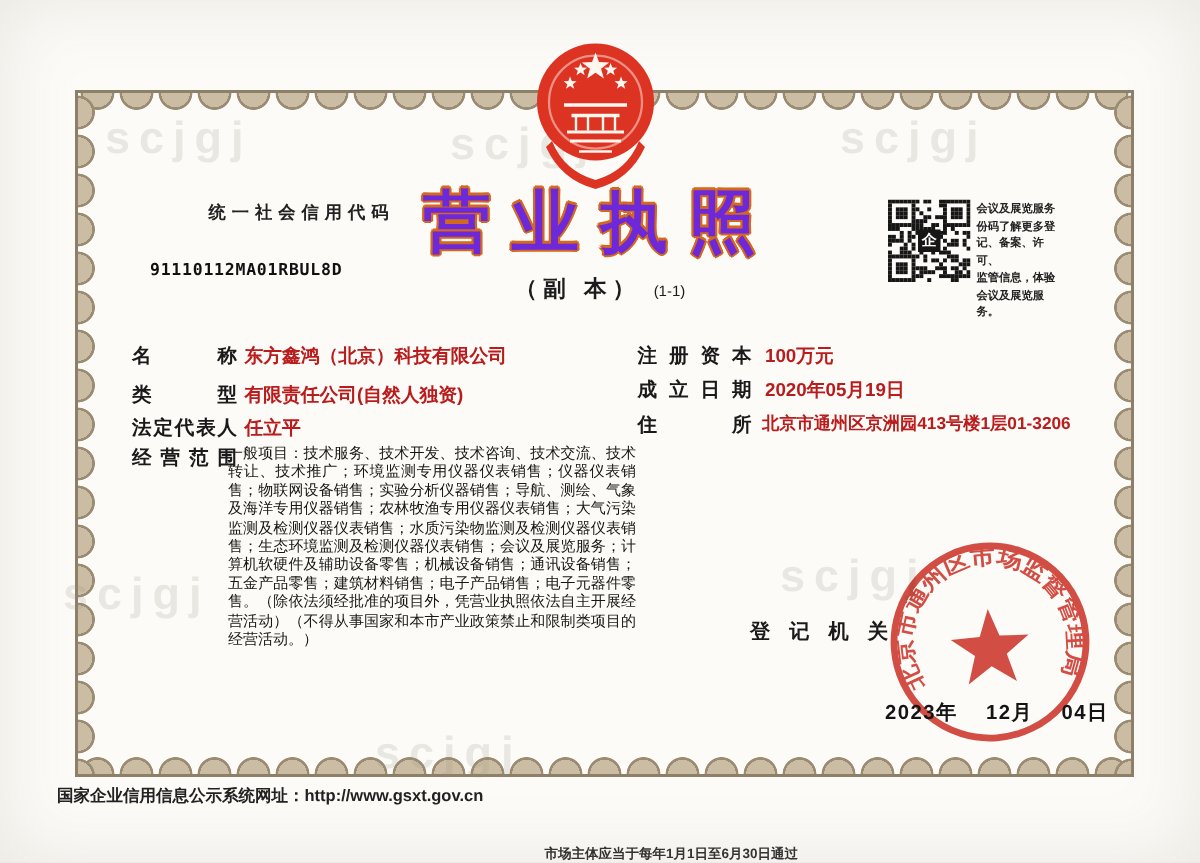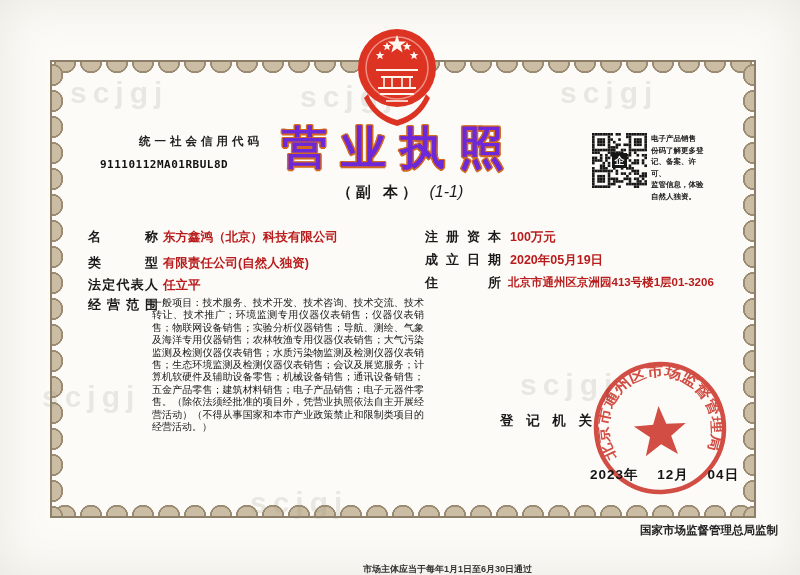--- a/index.html
+++ b/index.html
@@ -22,29 +22,29 @@
   .strip.right{right:0;top:0;bottom:0;width:22px;
     background-image:radial-gradient(circle at 22px 13px,#cbbda3 0 9.5px,#9a8b72 9.5px 11px,rgba(0,0,0,0) 11.5px);
     background-size:22px 26px;background-repeat:repeat-y;}
   
   .wm{position:absolute;font-size:30px;font-weight:bold;letter-spacing:6px;
       color:rgba(150,143,130,.18);z-index:1;user-select:none;}
   
   #emblem{position:absolute;left:356px;top:22px;z-index:5;}
   #credit-block{position:absolute;left:100px;top:134px;z-index:2;}
   #credit-label{font-size:11.5px;font-weight:bold;letter-spacing:4px;color:#222;padding-left:39px;}
-  #credit-code{margin-top:9px;font-family:"DejaVu Sans Mono",monospace;font-size:11px;
+  #credit-code{margin-top:24px;font-family:"DejaVu Sans Mono",monospace;font-size:11px;
                letter-spacing:.5px;color:#111;font-weight:bold;}
   #title{position:absolute;left:235px;top:118px;width:330px;text-align:center;z-index:2;
          font-size:45px;font-weight:bold;letter-spacing:14px;color:#6d28d9;
          text-shadow:-1.5px 0 #d2691f,1.5px 0 #d2691f,0 -1.5px #d2691f,0 1.5px #d2691f,
                      -1px -1px #d2691f,1px 1px #d2691f,-1px 1px #d2691f,1px -1px #d2691f;}
   #subtitle{position:absolute;left:235px;top:183px;width:330px;text-align:center;z-index:2;}
   #subtitle .sub-main{font-size:15px;font-weight:bold;letter-spacing:4px;text-align:center;}
-  #subtitle .sub-copy{font-size:16px;margin-left:4px;font-style:italic;}
+  #subtitle .sub-copy{font-size:10px;margin-left:4px;}
   #qr-block{position:absolute;left:592px;top:133px;z-index:2;}
   #qr-wrap{position:relative;width:55px;height:55px;float:left;}
   #qr-logo{position:absolute;left:20px;top:20px;width:15px;height:15px;background:#161616;
            color:#fff;font-size:10px;line-height:15px;text-align:center;font-weight:bold;}
   #qr-caption{float:left;margin-left:4px;width:58px;font-size:7.5px;line-height:11.5px;
               color:#222;font-weight:bold;}
   
   .flabel{font-size:13px;font-weight:bold;color:#1a1a1a;}
   .fval{font-size:12.5px;font-weight:bold;color:#b91c1c;}
   .row{position:absolute;z-index:2;}
@@ -335,25 +335,25 @@
           <rect x="10.48" y="52.38" width="2.62" height="2.62" fill="#161616"></rect>
           <rect x="13.10" y="52.38" width="2.62" height="2.62" fill="#161616"></rect>
           <rect x="15.71" y="52.38" width="2.62" height="2.62" fill="#161616"></rect>
           <rect x="26.19" y="52.38" width="2.62" height="2.62" fill="#161616"></rect>
           <rect x="41.90" y="52.38" width="2.62" height="2.62" fill="#161616"></rect>
           <rect x="44.52" y="52.38" width="2.62" height="2.62" fill="#161616"></rect>
         </svg>
       <div id="qr-logo">企</div>
     </div>
     <div id="qr-caption">
-      <div>电子产品销售</div>
+      <div>会议及展览服务</div>
       <div>份码了解更多登</div>
       <div>记、备案、许可、</div>
       <div>监管信息，体验</div>
-      <div>自然人独资。</div>
+      <div>会议及展览服务。</div>
     </div>
   </div>
 
   <div class="row" id="lr0">
       <span class="flabel llab" style="display: flex; justify-content: space-between;">
         <span>名</span>
         <span>称</span>
       </span>
     </div>
   <div class="row fval" id="lv0">东方鑫鸿（北京）科技有限公司</div>
@@ -425,19 +425,19 @@
     <text font-size="14" fill="#cf352b" font-weight="bold" font-family="Liberation Sans, sans-serif">
       <textPath href="#sealArc" startOffset="0" textLength="216" lengthAdjust="spacingAndGlyphs">北京市通州区市场监督管理局</textPath>
     </text>
   </svg>
   <div id="date-line">
     <span>2023年</span>
     <span>12月</span>
     <span>04日</span>
   </div>
 
+  <div id="footer-left">国家企业信用信息公示系统网址：http://www.gsxt.gov.cn</div>
   <div id="footer-mid">
     <div>市场主体应当于每年1月1日至6月30日通过</div>
     <div>国家企业信用信息公示系统报送公示年度报告。</div>
   </div>
-  <div id="footer-right">国家市场监督管理总局监制</div>
 
 </div>
 
 </body></html>

